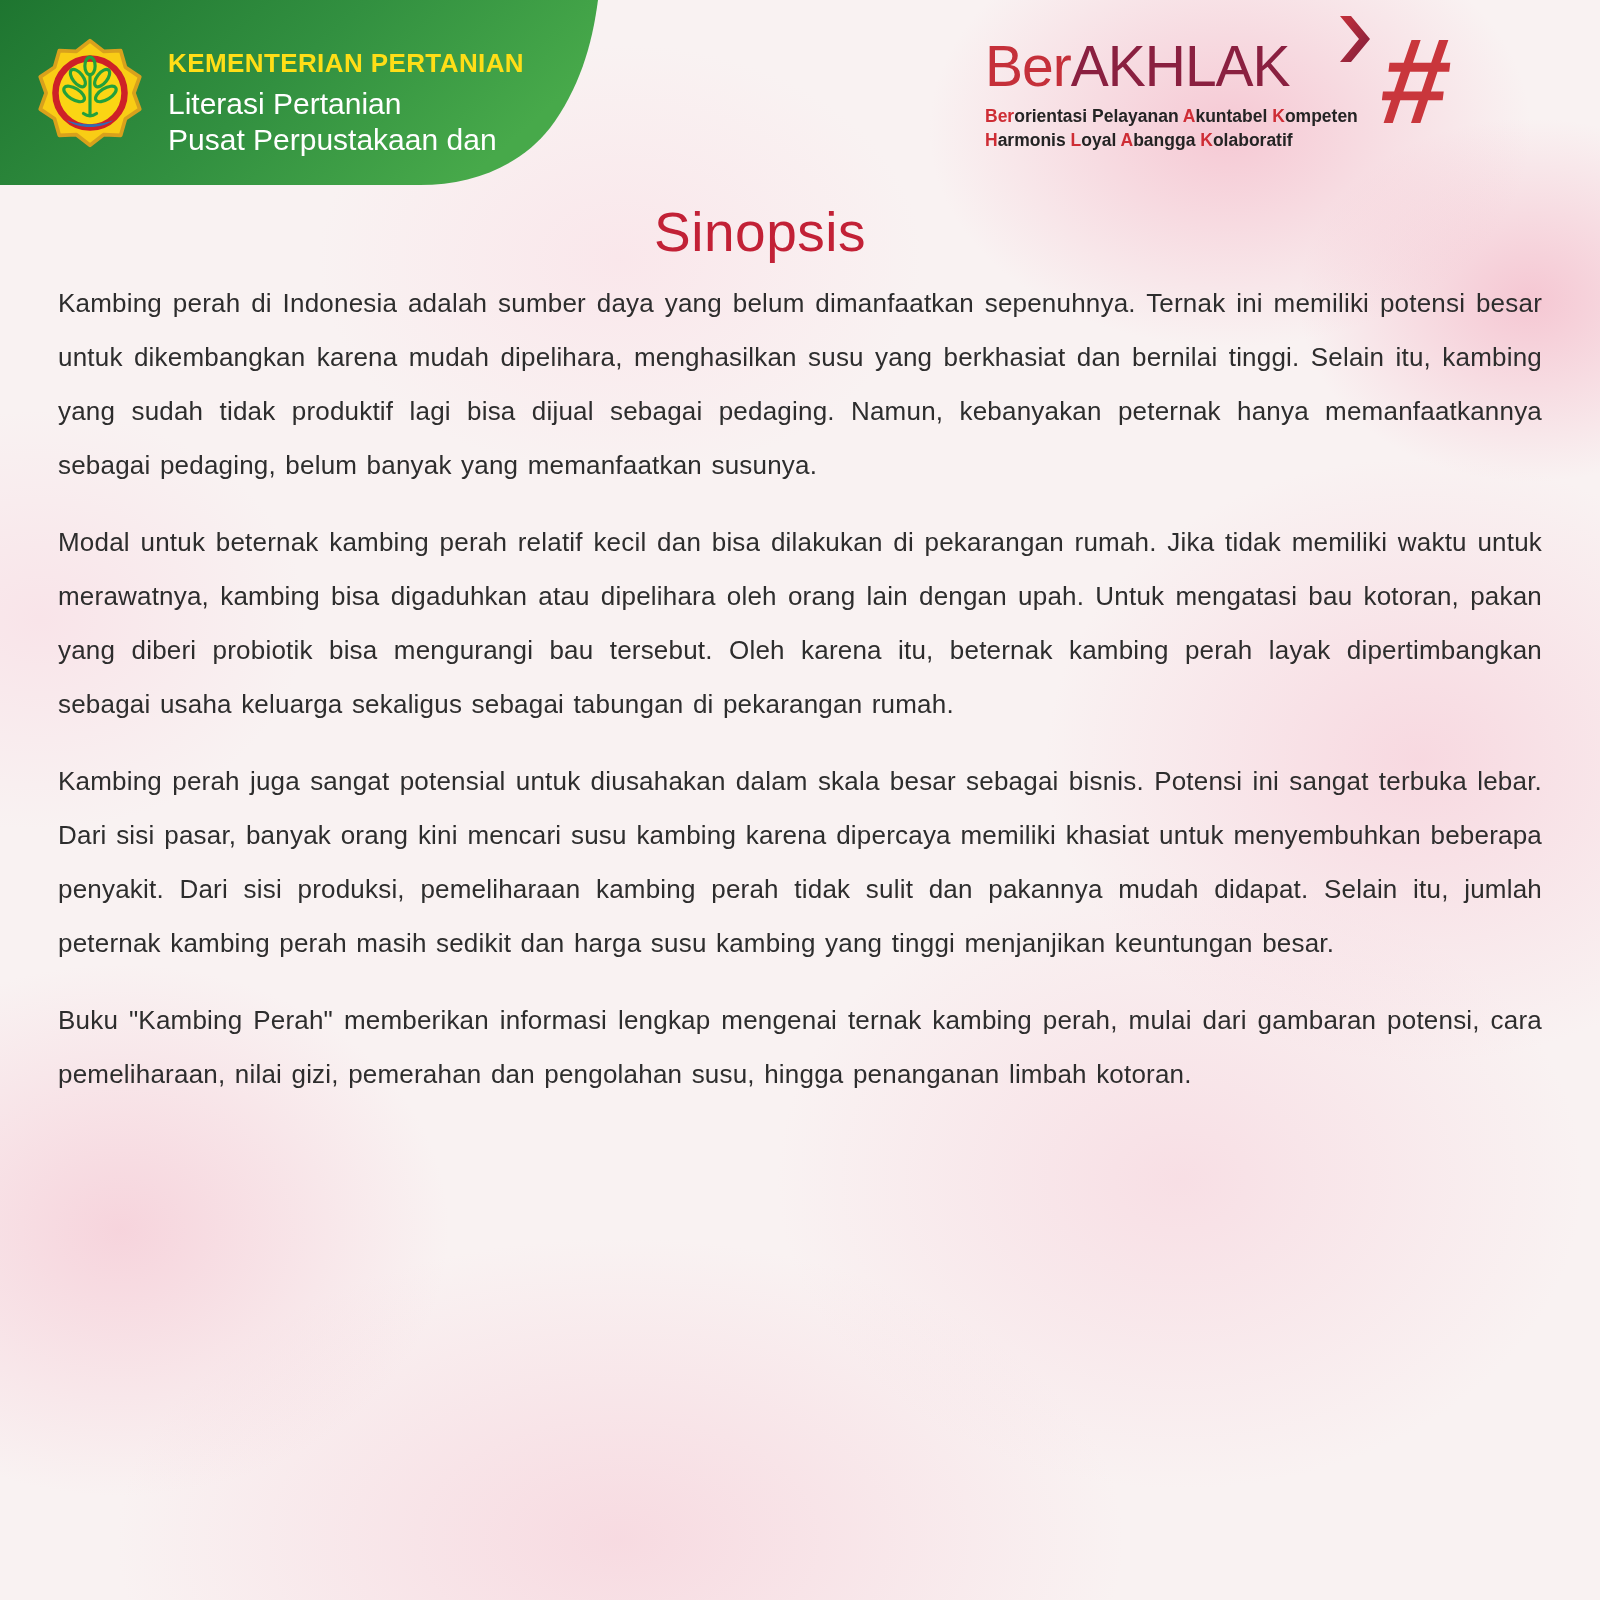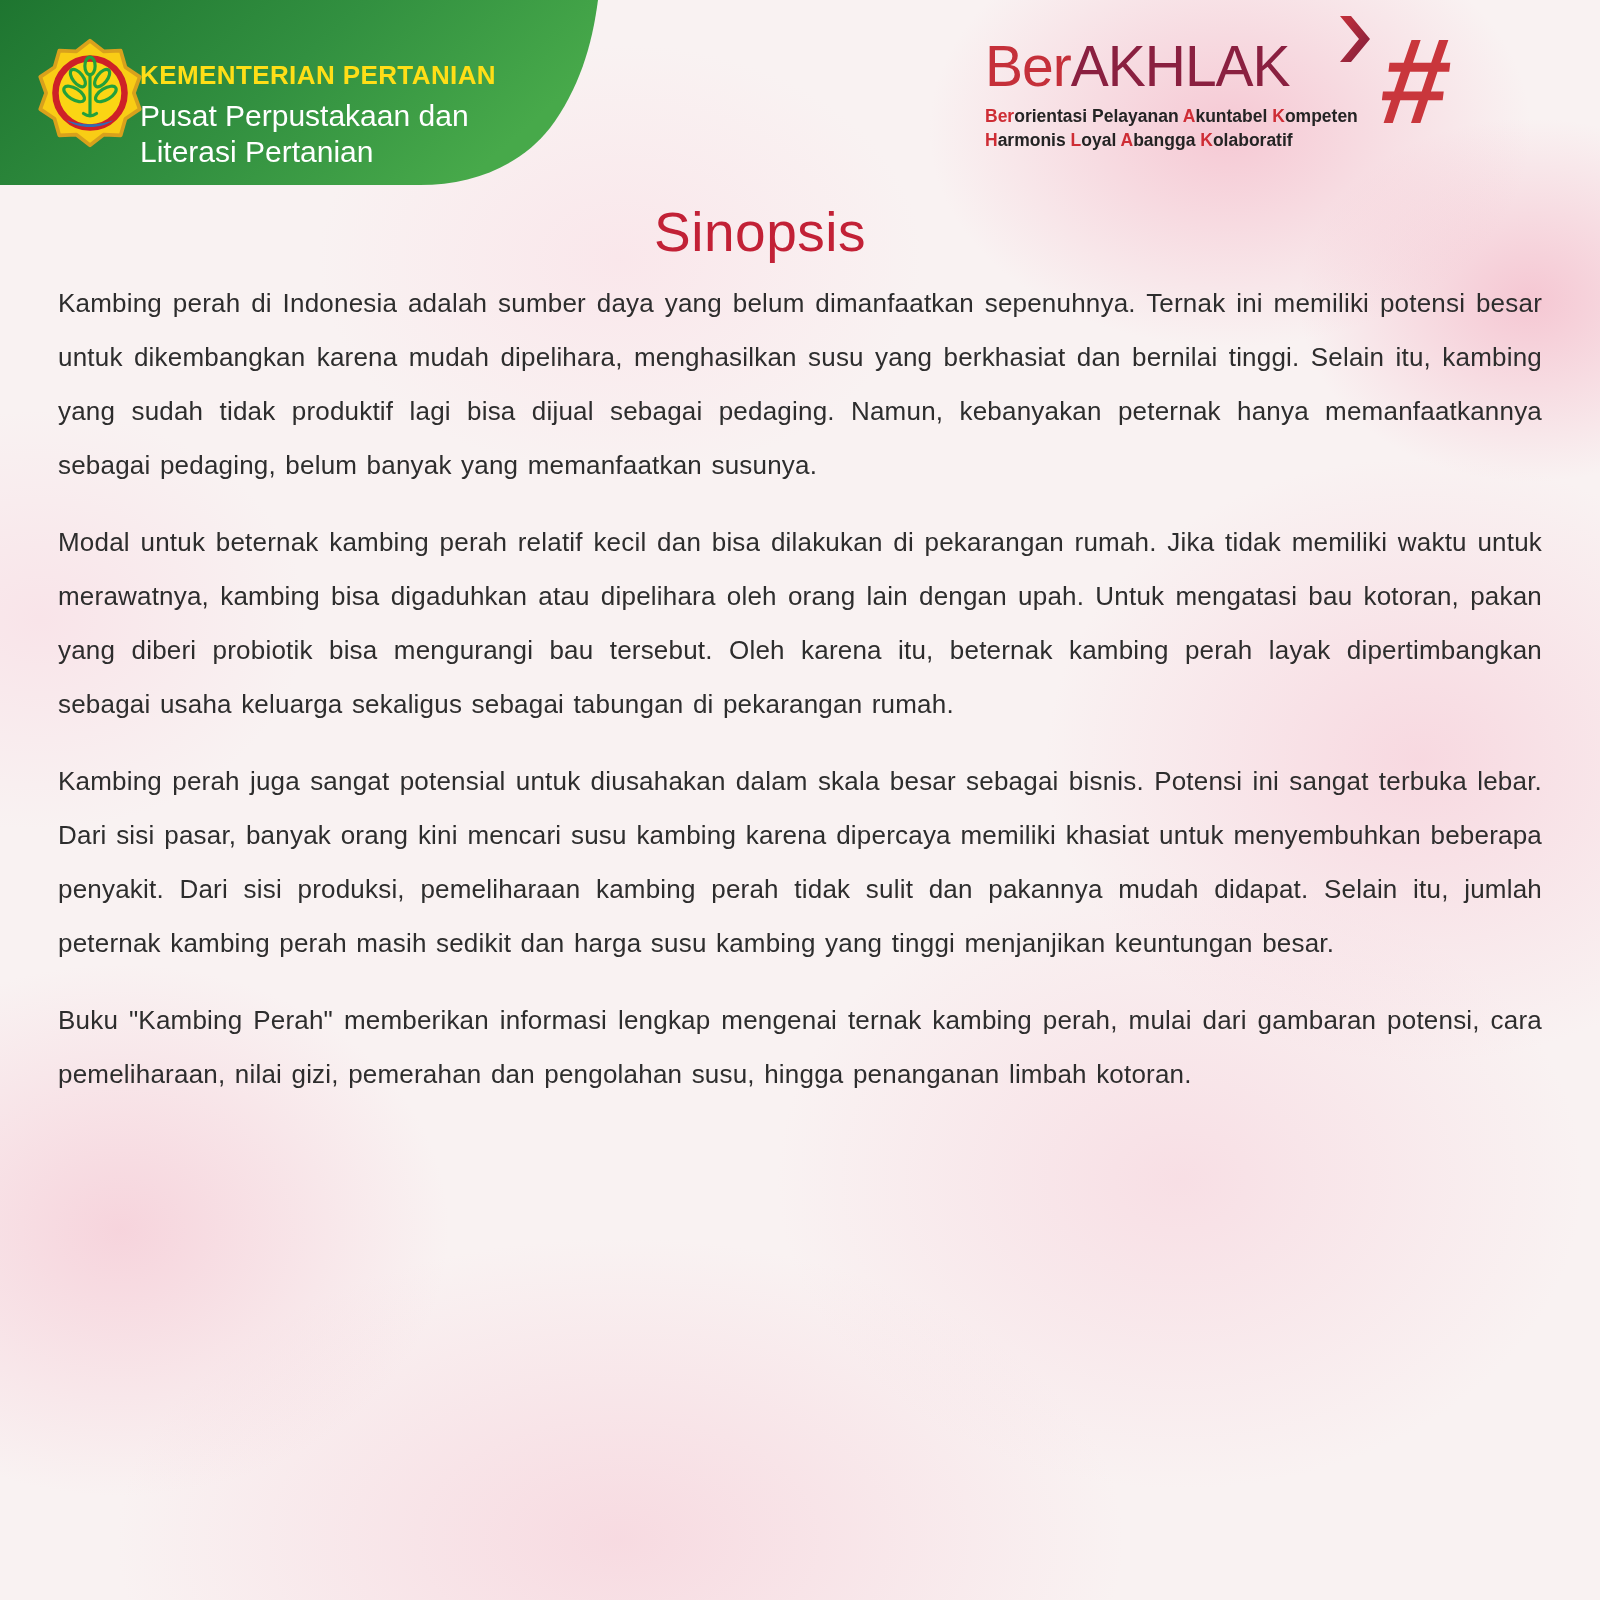--- a/index.html
+++ b/index.html
@@ -20,21 +20,21 @@
       radial-gradient(ellipse 700px 420px at 620px 1540px, rgba(246,203,214,0.60), rgba(246,203,214,0) 72%),
       radial-gradient(ellipse 380px 300px at 40px 620px, rgba(249,222,229,0.70), rgba(249,222,229,0) 70%),
       radial-gradient(ellipse 420px 300px at 620px 260px, rgba(250,228,233,0.80), rgba(250,228,233,0) 72%),
       #f9f2f2;
   }
 
   
   .header-shape { position: absolute; top: 0; left: 0; }
   .header-content { position: absolute; top: 0; left: 0; width: 620px; height: 186px; }
   .emblem { position: absolute; left: 34px; top: 32px; width: 112px; height: 122px; }
-  .header-text { position: absolute; left: 140px; top: 48px; margin-top: 12px; }
+  .header-text { position: absolute; left: 168px; top: 48px; }
   .ministry-name {
     color: #FFDE17; font-size: 26px; font-weight: 800; letter-spacing: 0.4px;
   }
   .unit-name {
     margin-top: 7px; color: #FFFFFF; font-size: 30px; font-weight: 500; line-height: 36px;
   }
 
   
   .logo-row {
     position: absolute; top: 38px; left: 985px; width: 540px;
@@ -105,22 +105,22 @@
         <ellipse cx="43" cy="61" rx="6" ry="12.5" transform="rotate(-58 43 61)"></ellipse>
         <ellipse cx="77" cy="61" rx="6" ry="12.5" transform="rotate(58 77 61)"></ellipse>
         <path d="M53,82 q7,5 14,0"></path>
       </g>
       <path d="M35,89 C46,99 74,99 85,89 C72,95 48,95 35,89 Z" fill="#2E6DB4"></path>
     </svg>
 
     <div class="header-text">
       <div class="ministry-name">KEMENTERIAN PERTANIAN</div>
       <div class="unit-name">
+        <div>Literasi Pertanian</div>
         <div>Pusat Perpustakaan dan</div>
-        <div>Literasi Pertanian</div>
       </div>
     </div>
   </div>
 
   <div class="logo-row">
 
     <div class="berakhlak">
       <div class="wordmark">
         <span class="ber">Ber</span><span class="akhlak">AKHLAK</span>
         <svg class="chevron" width="34" height="46" viewBox="0 0 34 46" aria-hidden="true">

